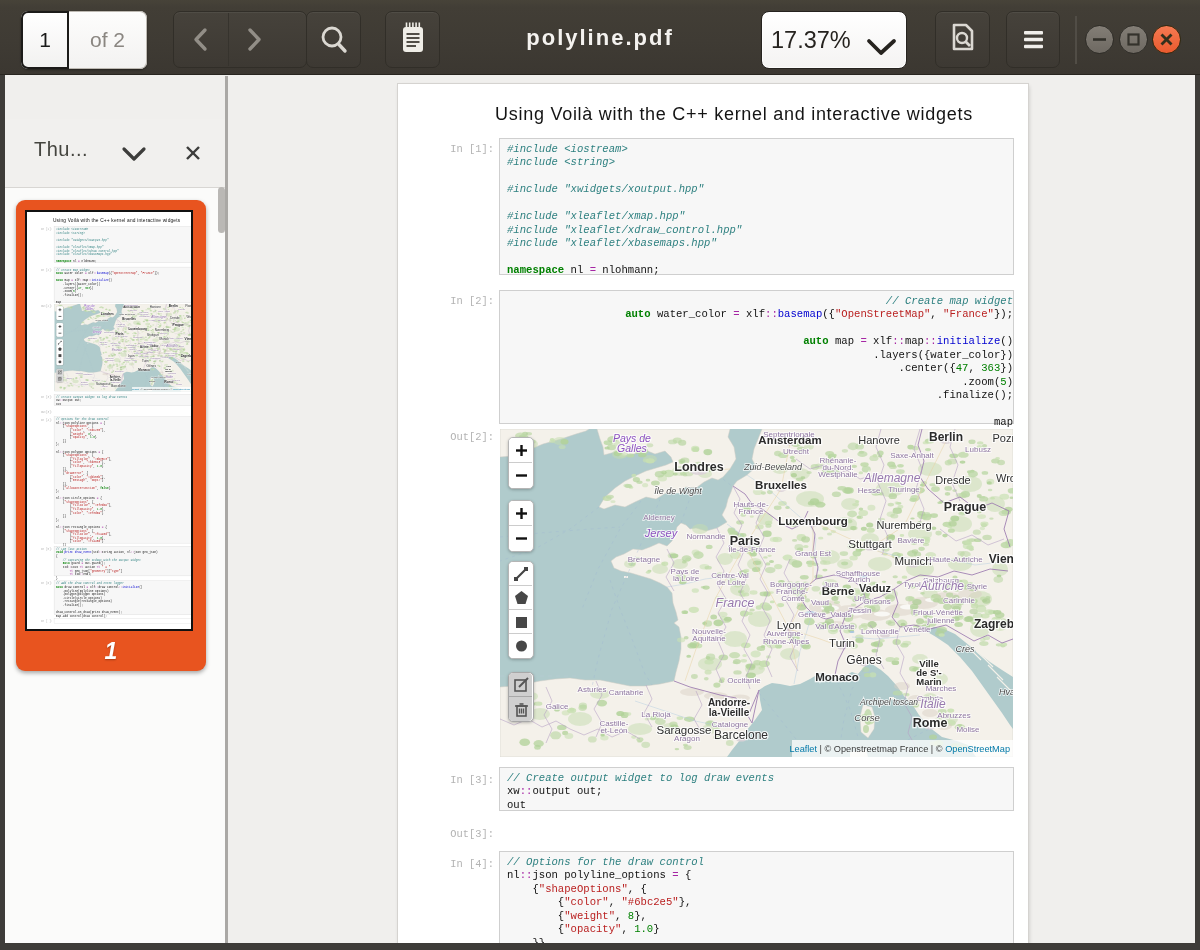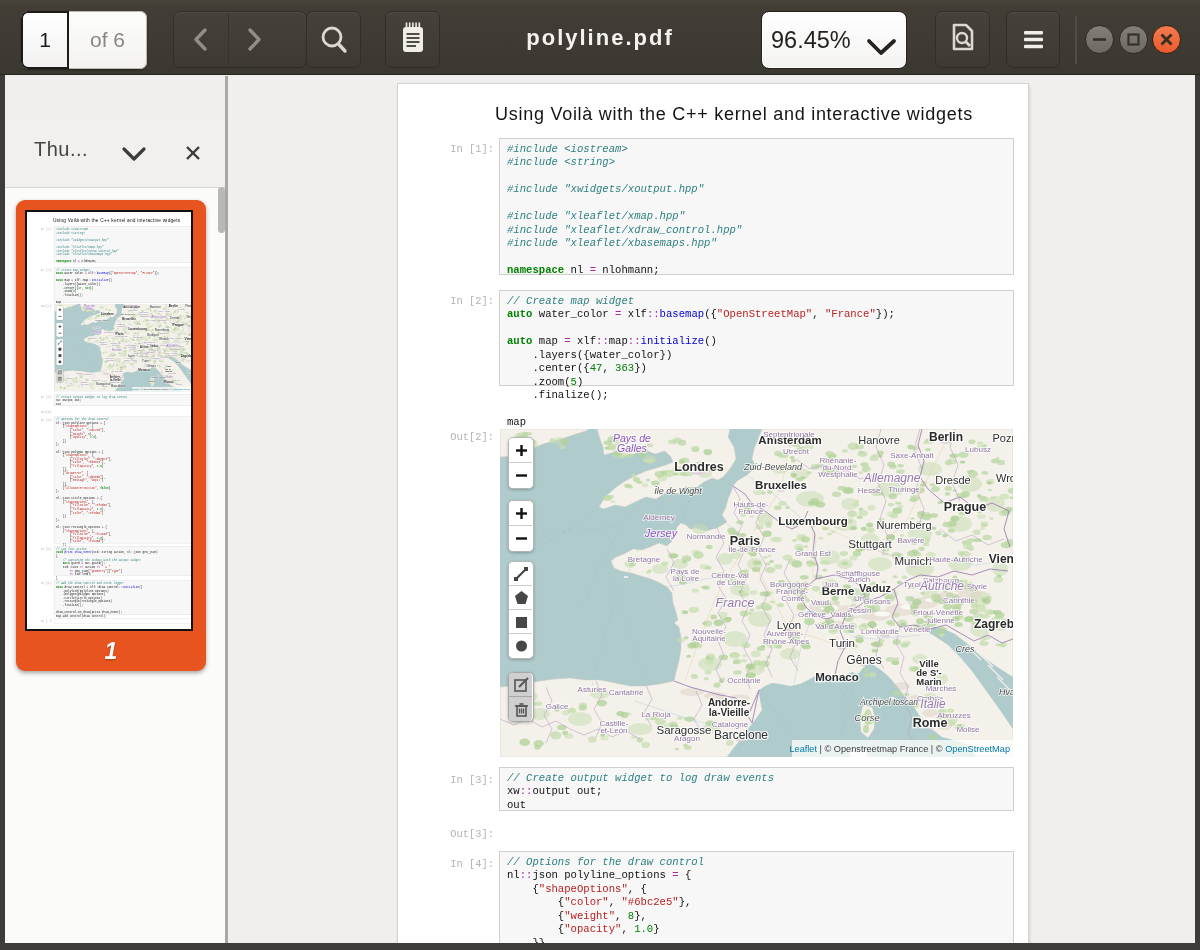--- a/index.html
+++ b/index.html
@@ -66,21 +66,21 @@
   .zgroup { position:absolute; left:8px; width:26px; border:1.5px solid #b5b5b5; border-radius:5px; background:#fff; box-shadow:0 1px 3px rgba(0,0,0,.25); }
   .zbtn { width:23px; height:25px; background:#fff; display:flex; align-items:center; justify-content:center; }
 </style>
 </head>
 <body>
 <div id="win">
 
   <div id="toolbar">
     <div id="pageentry">
         <div id="pe1">1</div>
-        <div id="pe2">of 6</div>
+        <div id="pe2">of 2</div>
       </div>
 
     <div class="tbtn" style="left:173px; width:134px;"></div>
     <div class="abs" style="left:228px; top:13px; width:1px; height:53px; background:#36332d;"></div>
     <svg class="abs" style="left:173px; top:11px;" width="134" height="57">
       <polyline class="chev" points="32,19 23,28.5 32,38"></polyline>
       <polyline class="chev" points="77,19 86,28.5 77,38"></polyline>
     </svg>
 
     <div class="tbtn" style="left:306px; width:55px;"></div>
@@ -103,21 +103,21 @@
           <line x1="21.5" y1="23" x2="34.5" y2="23"></line>
           <line x1="21.5" y1="27" x2="34.5" y2="27"></line>
           <line x1="21.5" y1="31" x2="34.5" y2="31"></line>
           <line x1="21.5" y1="35" x2="31" y2="35"></line>
         </g>
     </svg>
 
     <div id="title">polyline.pdf</div>
 
     <div id="zoombox">
-        <span>96.45%</span>
+        <span>17.37%</span>
       </div>
     <svg class="abs" style="left:761px; top:11px;" width="146" height="58">
       <polyline points="108,30 120,42 133,30" fill="none" stroke="#26231f" stroke-width="3.8" stroke-linecap="round" stroke-linejoin="round"></polyline>
     </svg>
 
     <div class="tbtn" style="left:935px; width:55px;"></div>
     <svg class="abs" style="left:935px; top:11px;" width="55" height="57">
       <path d="M19,14 h12 l6,6 v18 h-18 z" fill="none" stroke="#dbd8d2" stroke-width="2.6" stroke-linejoin="round"></path>
       <circle cx="27" cy="27" r="5" fill="none" stroke="#dbd8d2" stroke-width="2.4"></circle>
       <line x1="30.5" y1="30.5" x2="35" y2="35" stroke="#dbd8d2" stroke-width="2.8"></line>
@@ -1450,21 +1450,21 @@
 #include "xwidgets/xoutput.hpp"
 
 #include "xleaflet/xmap.hpp"
 #include "xleaflet/xdraw_control.hpp"
 #include "xleaflet/xbasemaps.hpp"</span>
 
 <span class="k">namespace</span> nl <span class="o">=</span> nlohmann;</pre>
           </div>
 
         <div class="prompt" style="top:211px;">In [2]:</div>
-        <div class="cell" style="top:206px; height:96px;">
+        <div class="cell" style="top:206px; height:134px;text-align:right;">
             <pre><span class="c">// Create map widget</span>
 <span class="k">auto</span> water_color <span class="o">=</span> xlf<span class="o">::</span><span class="f">basemap</span>({<span class="s">"OpenStreetMap"</span>, <span class="s">"France"</span>});
 
 <span class="k">auto</span> map <span class="o">=</span> xlf<span class="o">::</span>map<span class="o">::</span><span class="f">initialize</span>()
     .layers({water_color})
     .center({<span class="n">47</span>, <span class="n">363</span>})
     .zoom(<span class="n">5</span>)
     .finalize();
 
 map</pre>

